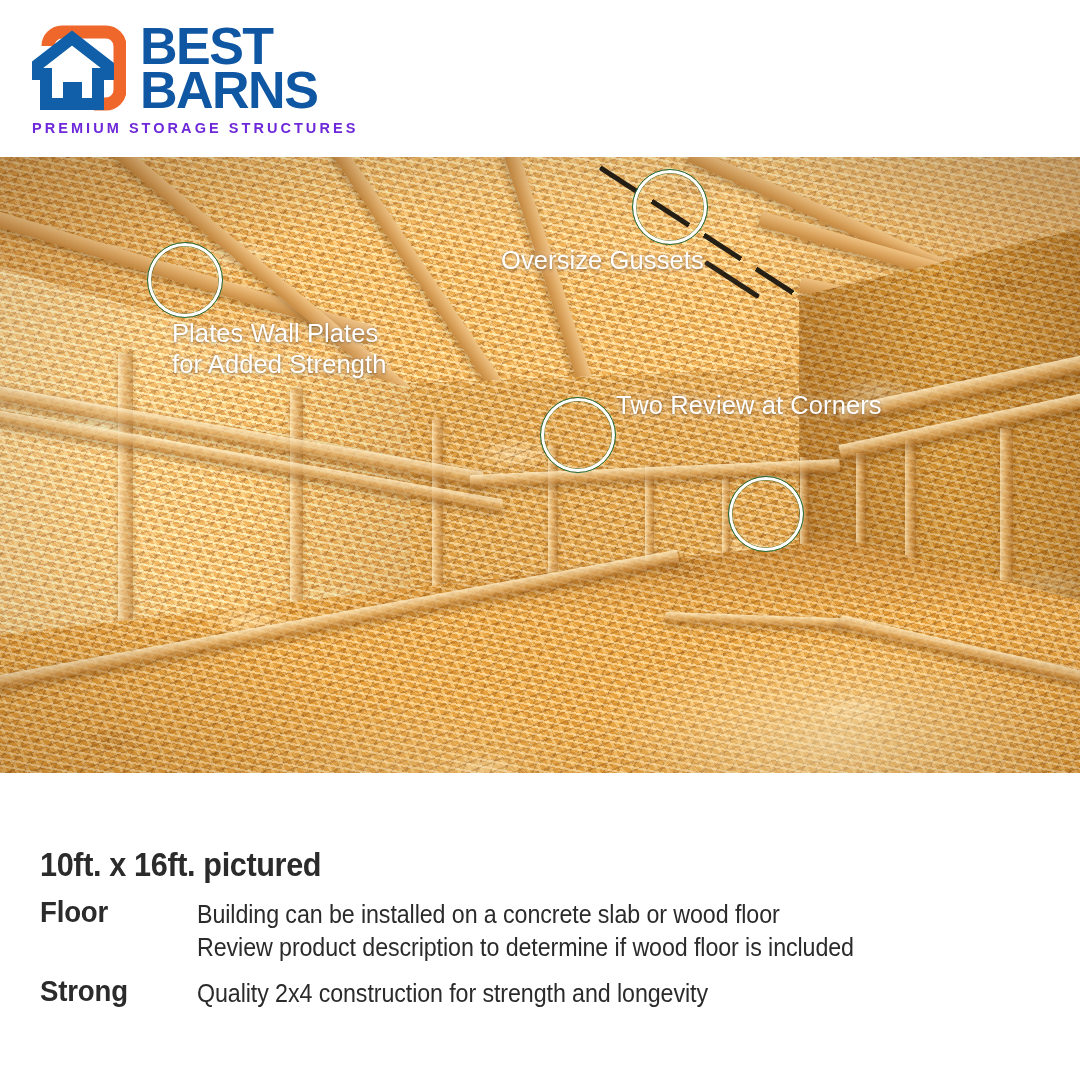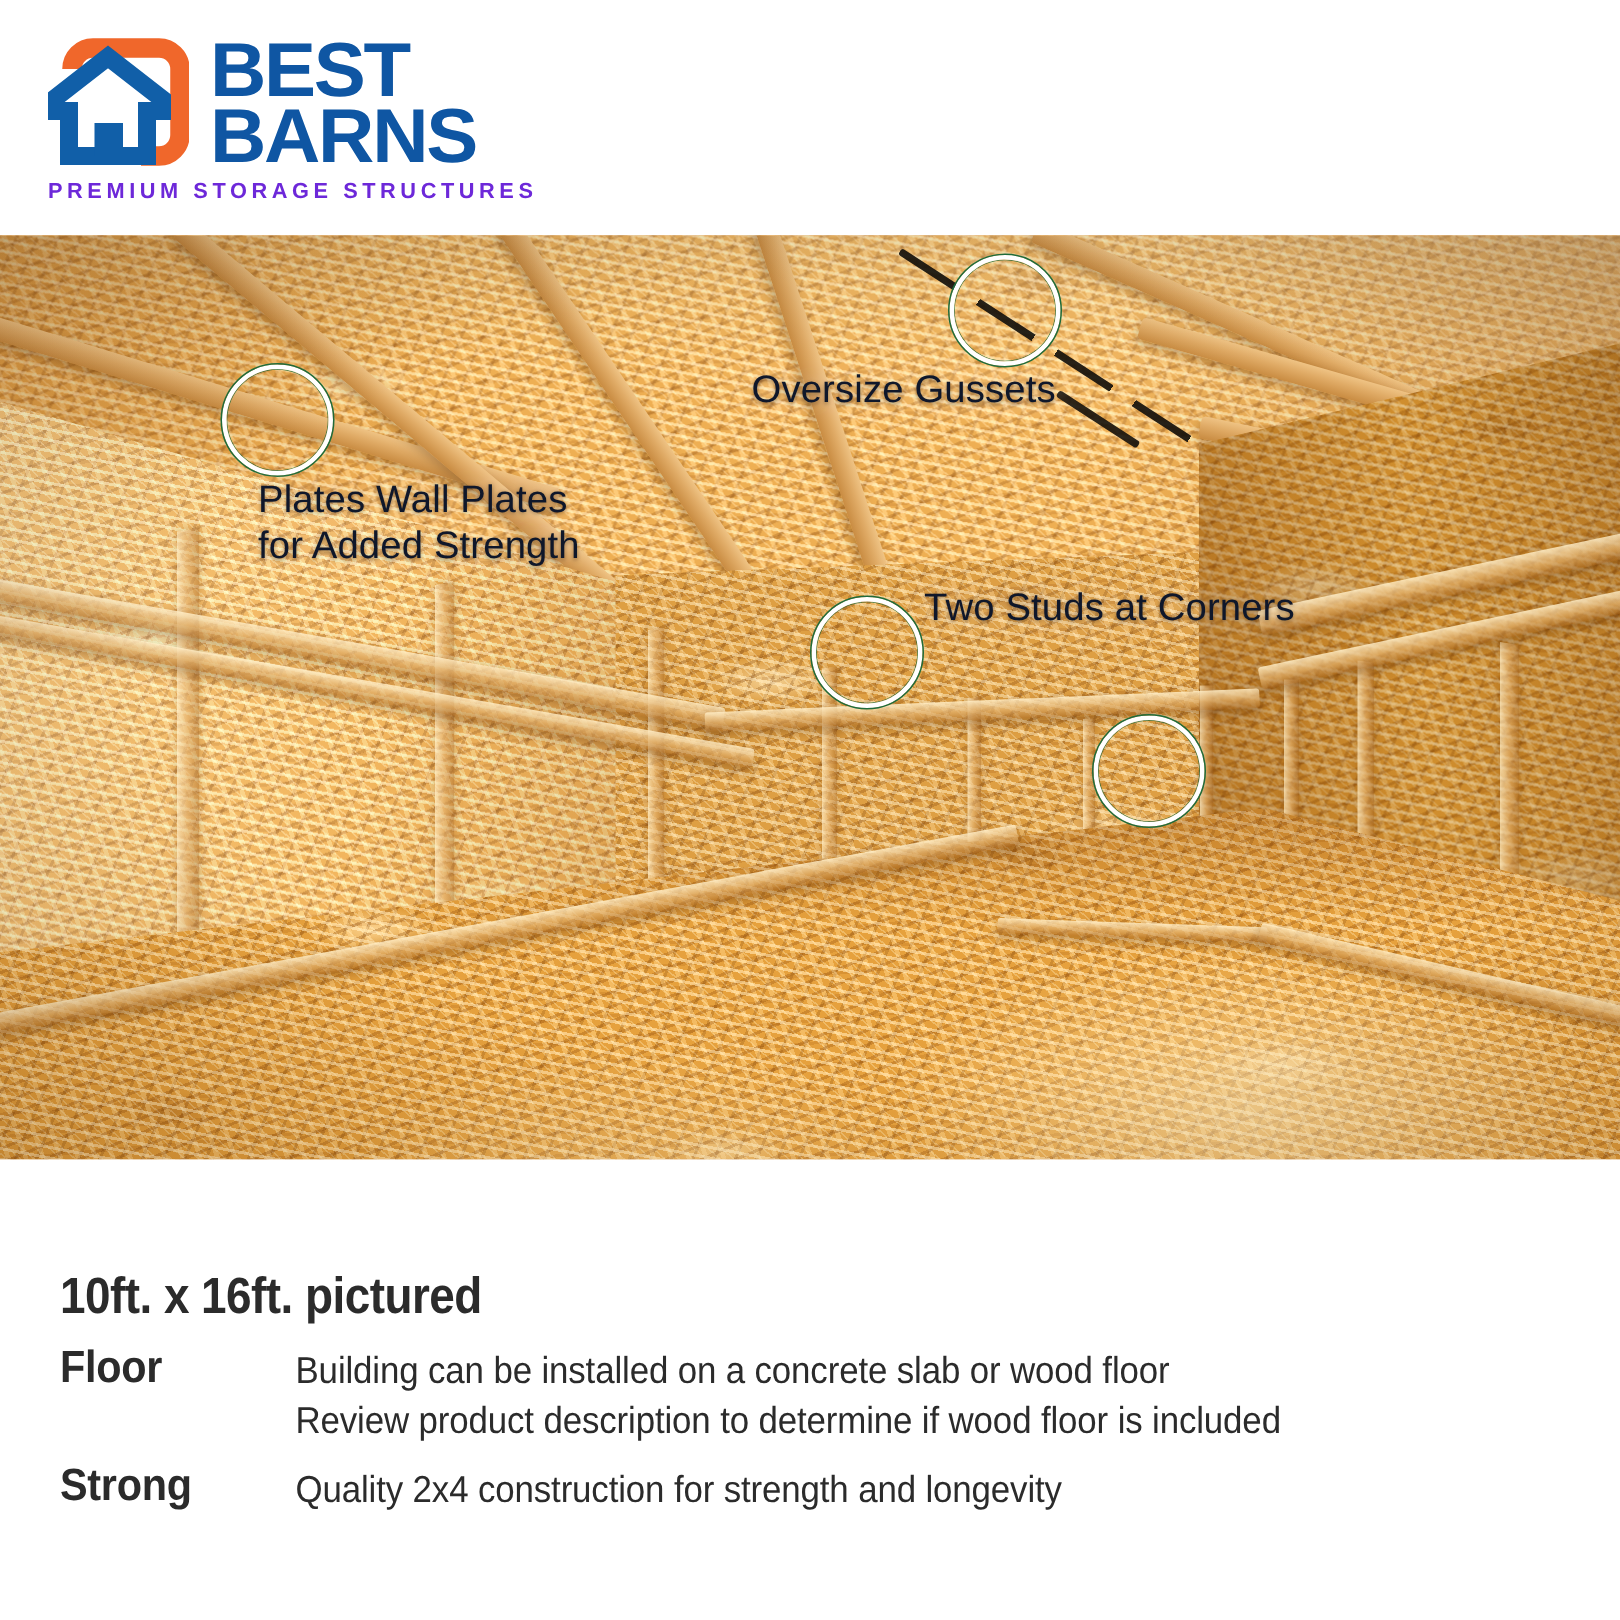--- a/index.html
+++ b/index.html
@@ -163,21 +163,21 @@
   .c-circle{
     position:absolute; border-radius:50%;
     border:3.5px solid #ffffff;
     outline:1.5px solid #1f6b3b;
     outline-offset:0px;
     box-shadow:0 0 0 .5px rgba(31,107,59,.85) inset;
   }
 
   
   .c-label{
-    position:absolute; color:#0f172a;
+    position:absolute; color:#ffffff;
     font-family:"Liberation Sans", sans-serif;
     font-size:25.5px; font-weight:400; line-height:1.20;
     letter-spacing:.1px; white-space:pre-line;
     text-shadow:0 0 14px rgba(255,255,255,.40), 0 0 28px rgba(255,255,255,.30), 0 1px 3px rgba(60,30,0,.55);
   }
 
   
   .specs{
     position:absolute; left:0; top:773px; width:1080px; height:307px;
     background:#ffffff;
@@ -281,21 +281,21 @@
     <div class="vignette"></div>
 
     <div class="c-circle" style="left:148px; top:86px; width:74px; height:74px;"></div>
     <div class="c-circle" style="left:633px; top:13px; width:74px; height:74px;"></div>
     <div class="c-circle" style="left:541px; top:241px; width:74px; height:74px;"></div>
     <div class="c-circle" style="left:729px; top:320px; width:74px; height:74px;"></div>
 
     <div class="c-label" style="left:172px; top:161px;">Plates Wall Plates
 for Added Strength</div>
     <div class="c-label" style="left:501px; top:88px;">Oversize Gussets</div>
-    <div class="c-label" style="left:616px; top:233px;">Two Studs at Corners</div>
+    <div class="c-label" style="left:616px; top:233px;">Two Review at Corners</div>
   </div>
 </div>
 
 <div class="specs">
   <div class="spec-title">10ft. x 16ft. pictured</div>
 
   <div class="spec-row" id="row-floor">
     <span class="lab">Floor</span>
     <span class="desc">Building can be installed on a concrete slab or wood floor
 Review product description to determine if wood floor is included</span>

